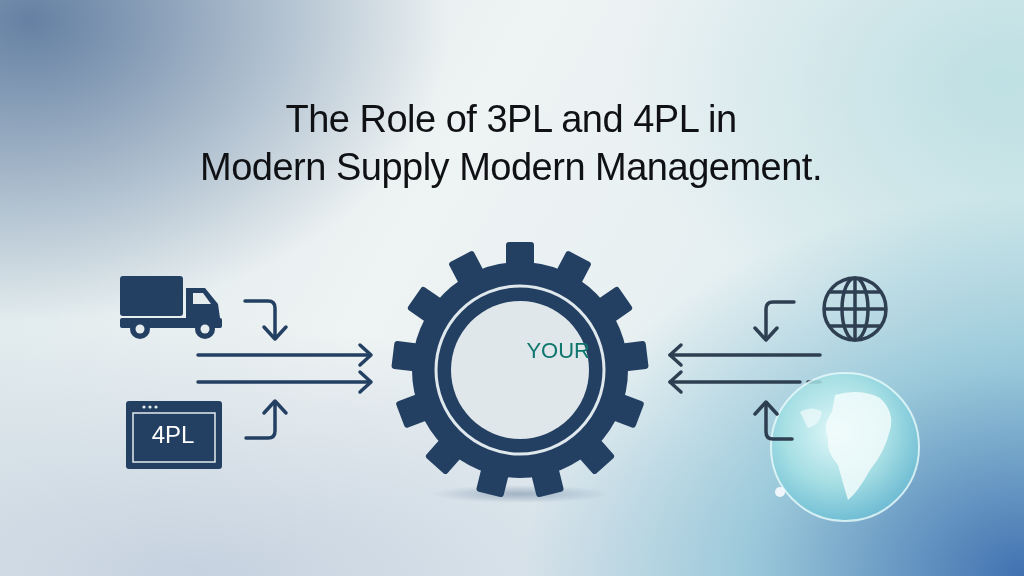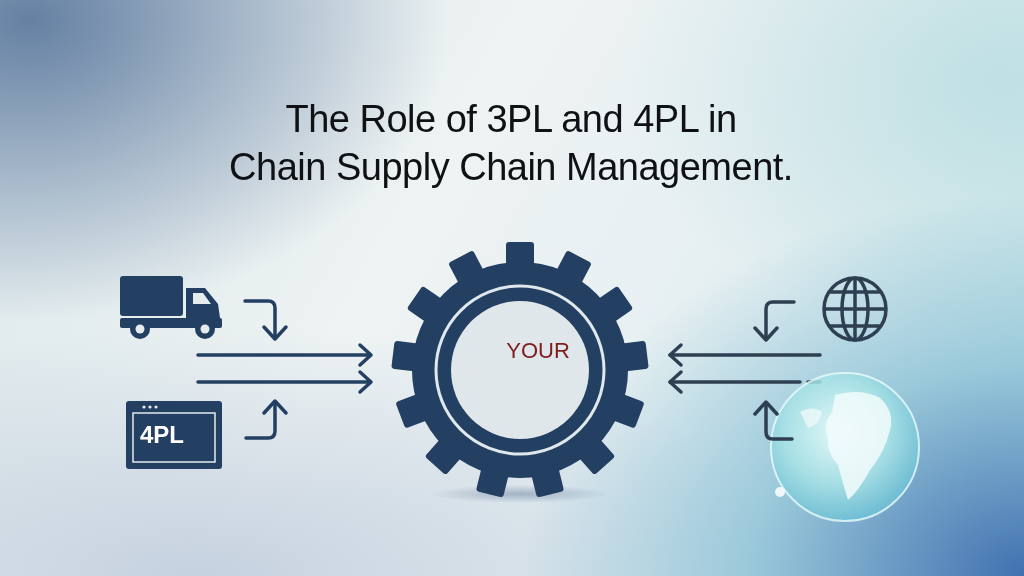--- a/index.html
+++ b/index.html
@@ -13,36 +13,36 @@
       radial-gradient(ellipse 600px 250px at 200px 576px, rgba(180,195,215,0.7), rgba(180,195,215,0) 100%),
       linear-gradient(120deg, #dbe7ea 0%, #eef3f3 40%, #e8f0f2 60%, #cfe8ea 100%);
   }
   .title {
     position:absolute; left:0; top:95px; width:1022px; text-align:center;
     font-size:38px; line-height:48px; color:#0f1114; letter-spacing:-0.5px;
     font-weight:normal;
   }
   .stage { position:absolute; left:0; top:0; width:1024px; height:576px; }
   .gear-label {
-    position:absolute; left:463px; top:338px; width:150px; text-align:center;
-    color:#7f1d1d;
+    position:absolute; left:440px; top:338px; width:150px; text-align:right;
+    color:#0f766e;
   }
   .gear-label .l1 { font-size:22px; line-height:26px; }
   .gear-label .l2 { font-size:18px; line-height:24px; }
   .badge-text {
-    position:absolute; left:124px; top:420px; width:76px; text-align:center;
-    color:#ffffff; font-size:24px; font-weight:bold; line-height:30px;
+    position:absolute; left:135px; top:420px; width:76px; text-align:center;
+    color:#ffffff; font-size:24px; font-weight:normal; line-height:30px;
   }
 </style>
 </head>
 <body>
 
 <div class="title">
   <div>The Role of 3PL and 4PL in</div>
-  <div>Chain Supply Chain Management.</div>
+  <div>Modern Supply Modern Management.</div>
 </div>
 
 <svg class="stage" width="1024" height="576" viewBox="0 0 1024 576">
   <defs>
     <radialGradient id="earthGrad" cx="45%" cy="40%" r="60%">
       <stop offset="0%" stop-color="#e8fbfb" stop-opacity="0.95"></stop>
       <stop offset="60%" stop-color="#a8e3e6" stop-opacity="0.85"></stop>
       <stop offset="100%" stop-color="#6ec2d6" stop-opacity="0.8"></stop>
     </radialGradient>
     <radialGradient id="shadowGrad" cx="50%" cy="50%" r="50%">

